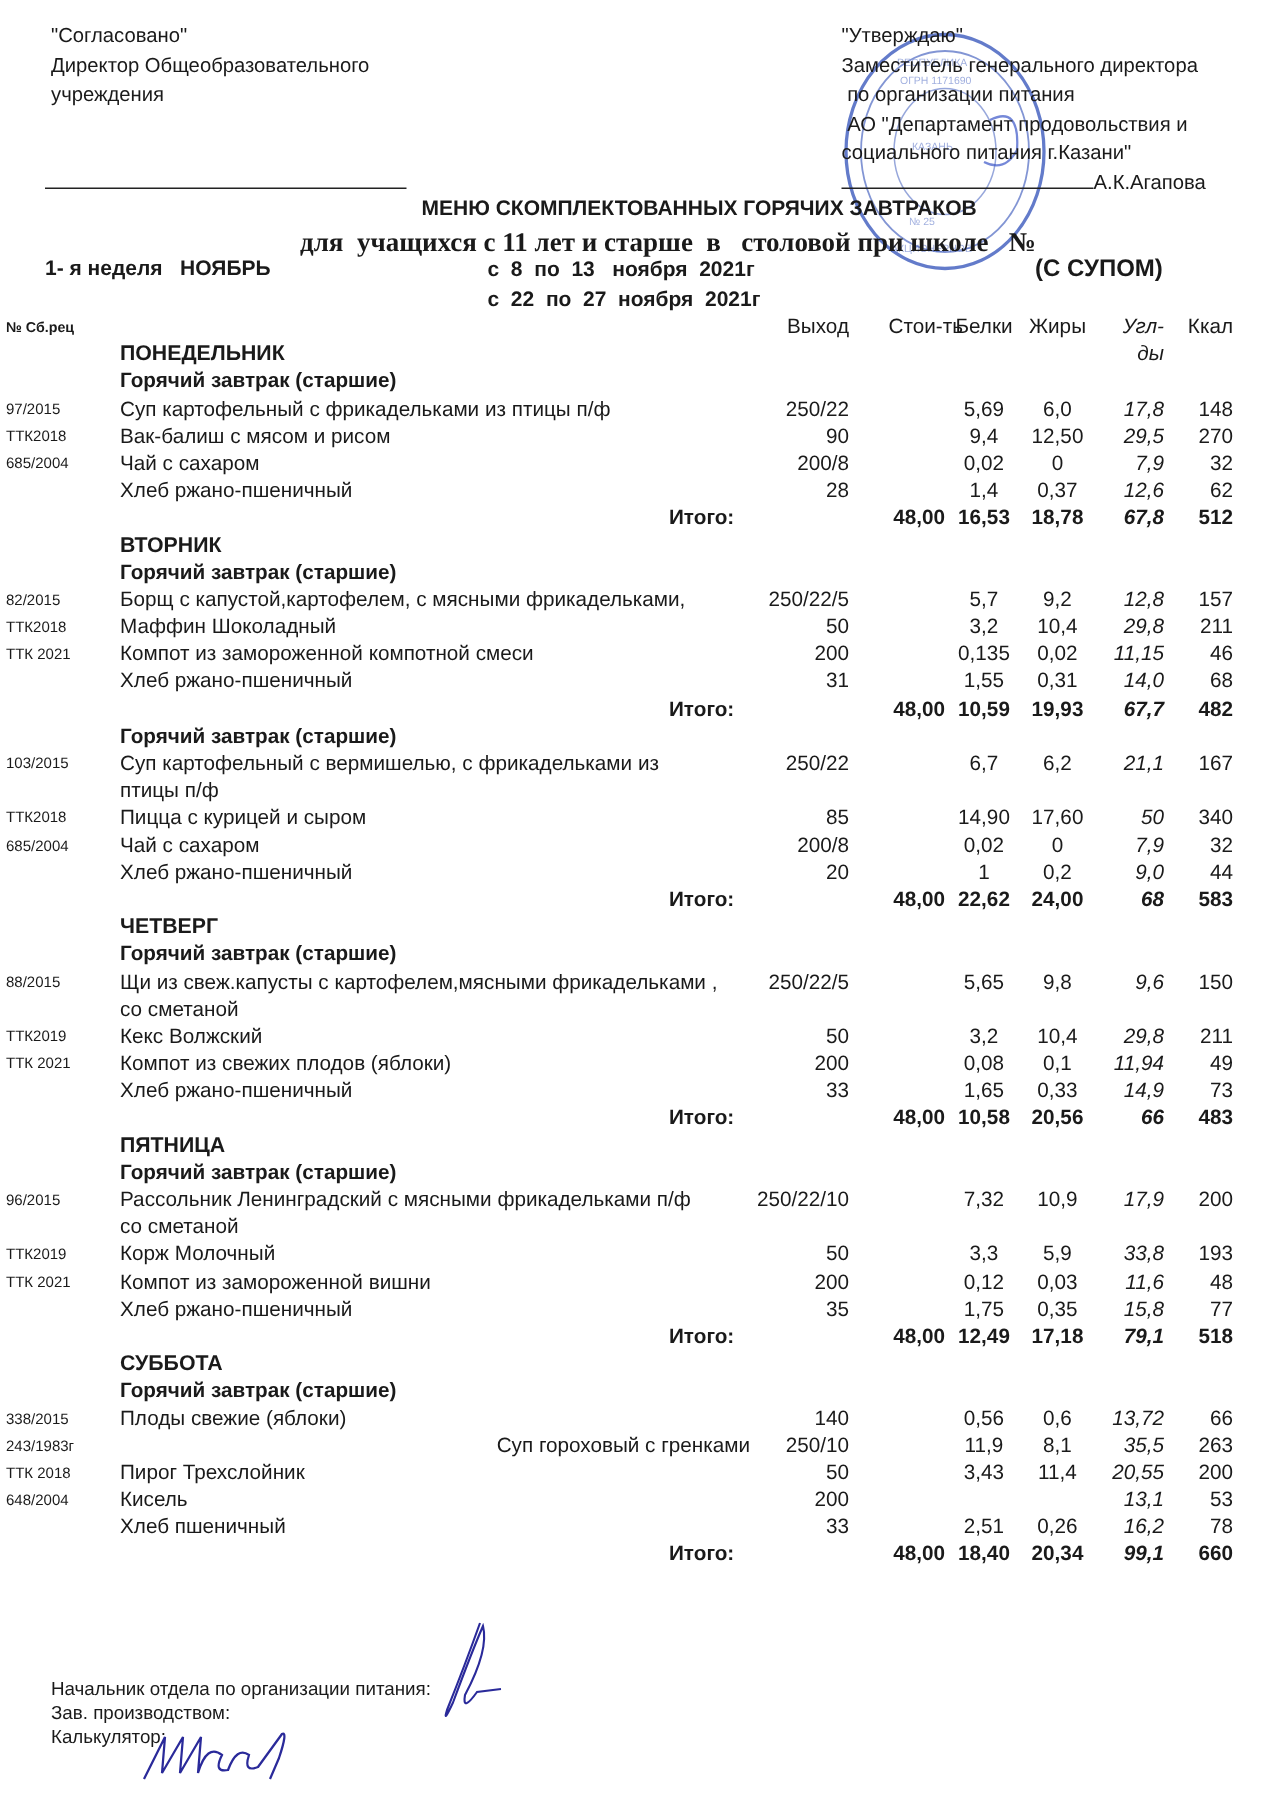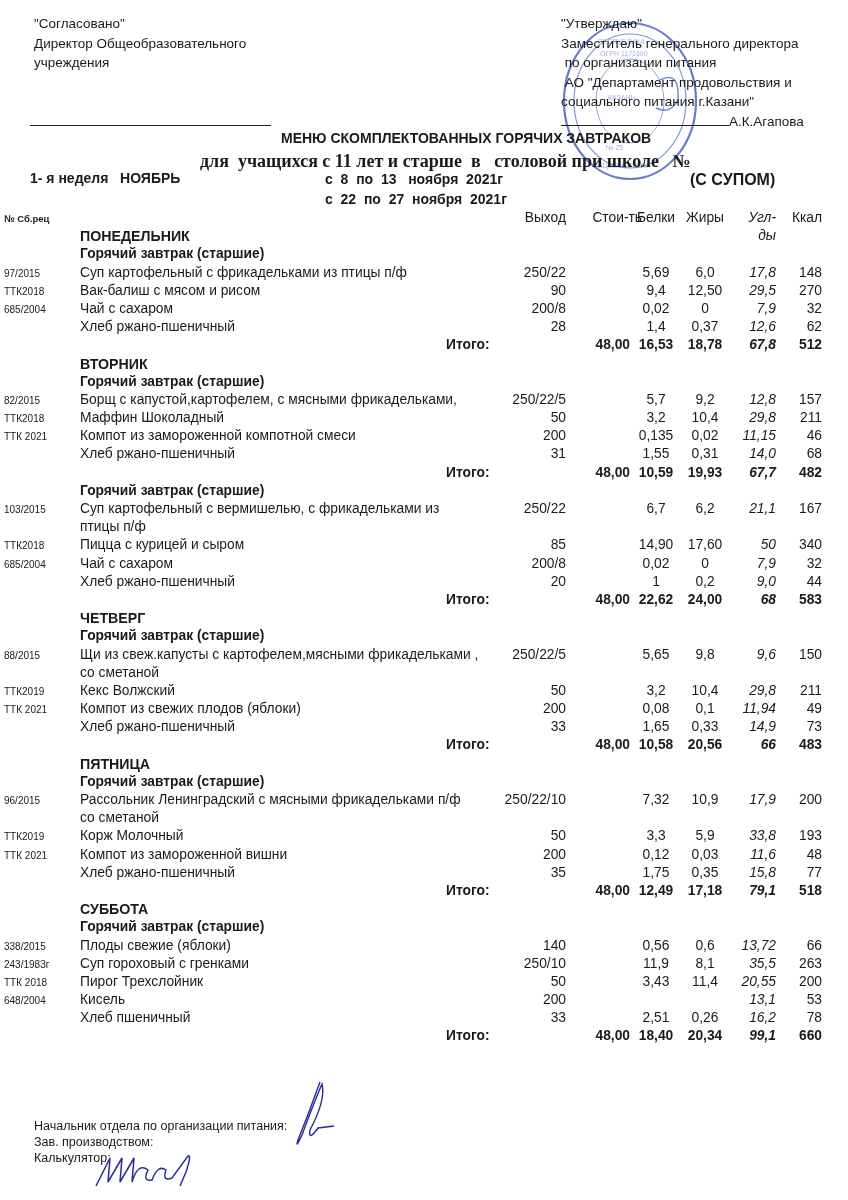--- a/index.html
+++ b/index.html
@@ -397,21 +397,21 @@
         </span>
         <span class="c c-out">140</span>
         <span class="c c-p">0,56</span>
         <span class="c c-f">0,6</span>
         <span class="c c-c">13,72</span>
         <span class="c c-k">66</span>
       </div>
       <div class="row">
         <span class="code">243/1983г</span>
         <span class="name">
-          <span style="display: block;">Суп гороховый с гренками</span>
+          <span style="display: block; text-align: right;">Суп гороховый с гренками</span>
         </span>
         <span class="c c-out">250/10</span>
         <span class="c c-p">11,9</span>
         <span class="c c-f">8,1</span>
         <span class="c c-c">35,5</span>
         <span class="c c-k">263</span>
       </div>
       <div class="row">
         <span class="code">ТТК 2018</span>
         <span class="name">

